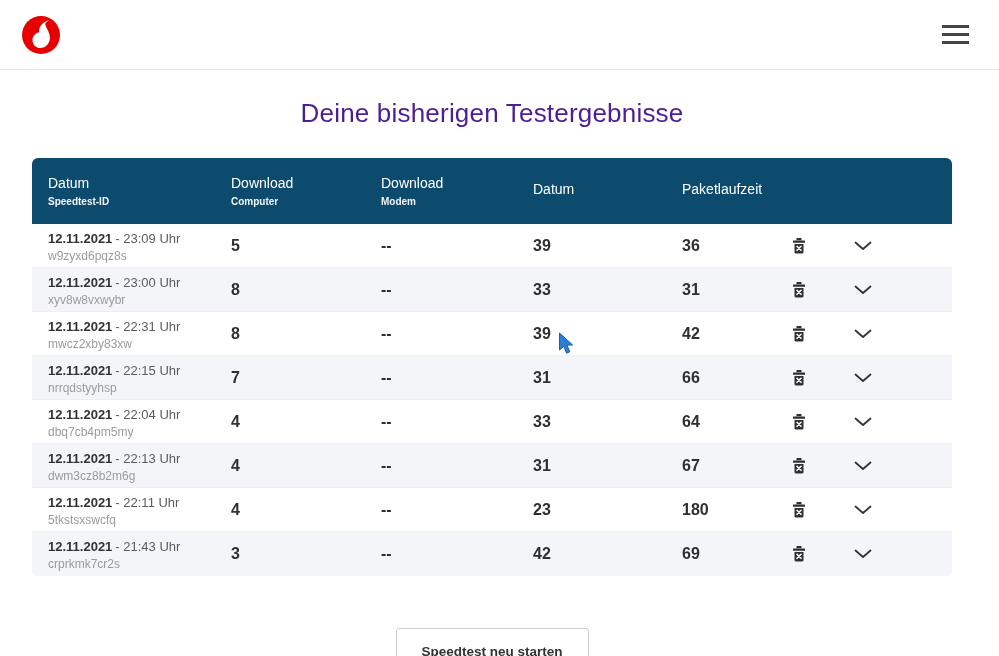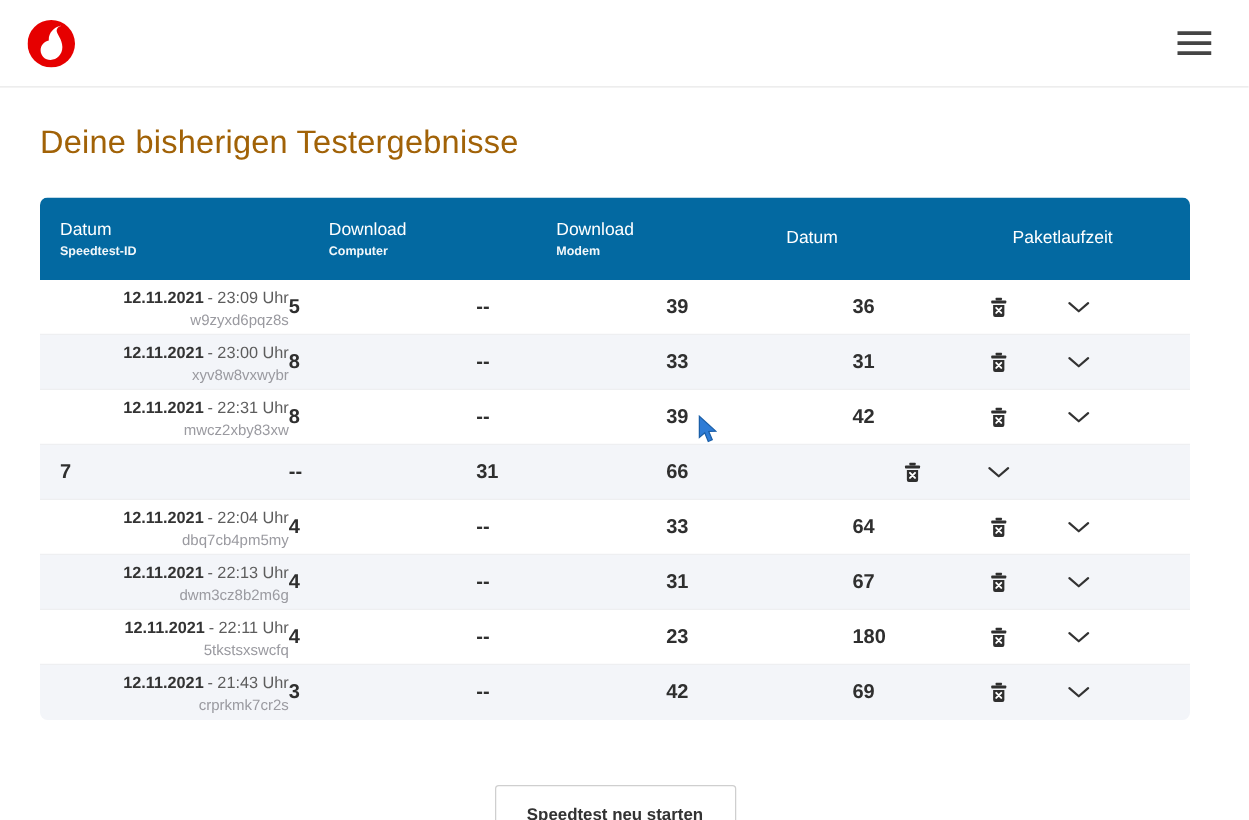--- a/index.html
+++ b/index.html
@@ -24,23 +24,24 @@
   .logo { width: 38px; height: 38px; display: block; }
   .hamburger {
     width: 27px; height: 19px;
     display: flex; flex-direction: column; justify-content: space-between;
     cursor: pointer;
   }
   .hamburger span { display: block; height: 2.6px; background: #444; width: 100%; }
 
   
   .page-title {
+    text-align: center;
     font-size: 26px;
     font-weight: 400;
-    color: #a16207;
+    color: #4c1d95;
     letter-spacing: 0.2px;
     margin: 28px 0 0 0;
     width: 920px;
     margin-left: 32px;
   }
 
   
   .table-card {
     position: absolute;
     left: 32px; top: 158px;
@@ -49,37 +50,36 @@
     overflow: hidden;
     background: #fff;
   }
   .grid-row {
     display: grid;
     grid-template-columns: 183px 150px 152px 149px 95px 44px 84px 1fr;
     align-items: center;
     padding-left: 16px;
   }
   .table-header {
-    background: #0369a1;
+    background: #0c4a6e;
     color: #fff;
     height: 66px;
-    gap: 32px;
   }
   .th .th-label { font-size: 14px; font-weight: 400; line-height: 1.25; }
   .th .th-sublabel { font-size: 10px; font-weight: 600; margin-top: 3px; opacity: 0.95; }
 
   .table-row {
     height: 44px;
     background: #fff;
     border-bottom: 1px solid #eeeff1;
   }
   .table-row:nth-child(even) { background: #f3f5f9; }
   .table-row:last-child { border-bottom: none; }
 
-  .cell-datetime { line-height: 1.25; text-align: right; }
+  .cell-datetime { line-height: 1.25; }
   .row-date { font-size: 13px; font-weight: 700; color: #333; }
   .row-time { font-size: 13px; font-weight: 400; color: #5c5c5c; margin-left: 3px; }
   .row-id { font-size: 12px; color: #9a9aa0; margin-top: 1px; }
   .cell-num { font-size: 16px; font-weight: 600; color: #2f2f2f; }
 
   .icon-btn {
     background: none; border: none; cursor: pointer;
     display: flex; align-items: center; justify-content: center;
     width: 100%; height: 100%; padding: 0;
   }
@@ -226,20 +226,26 @@
     </button>
     <button class="icon-btn">
       <svg width="18" height="10" viewBox="0 0 18 10">
         <path d="M1.5 1.5 L9 8 L16.5 1.5" fill="none" stroke="#333" stroke-width="1.8" stroke-linecap="round" stroke-linejoin="round"></path>
       </svg>
     </button>
     <div></div>
   </div>
 
   <div class="grid-row table-row">
+    <div class="cell-datetime">
+      <div>
+        <span class="row-date">12.11.2021</span><span class="row-time">- 22:15 Uhr</span>
+      </div>
+      <div class="row-id">nrrqdstyyhsp</div>
+    </div>
     <div class="cell-num">7</div>
     <div class="cell-num">--</div>
     <div class="cell-num">31</div>
     <div class="cell-num">66</div>
     <button class="icon-btn">
       <svg width="14" height="16" viewBox="0 0 14 16">
         <rect x="4.5" y="0" width="5" height="2.3" rx="0.6" fill="#2f2f2f"></rect>
         <rect x="1" y="2.4" width="12" height="2.4" rx="0.6" fill="#2f2f2f"></rect>
         <path d="M2.5 6 h9 v8 a1.6 1.6 0 0 1 -1.6 1.6 h-5.8 a1.6 1.6 0 0 1 -1.6 -1.6 z" fill="#2f2f2f"></path>
         <path d="M5 8.3 L9 12.3 M9 8.3 L5 12.3" stroke="#ffffff" stroke-width="1.6" stroke-linecap="round"></path>

